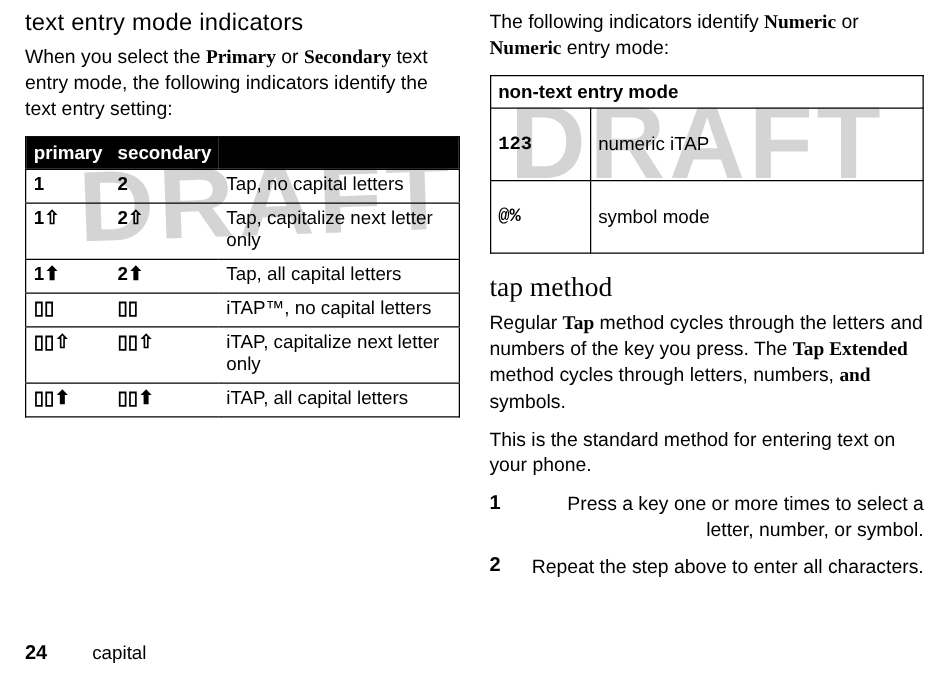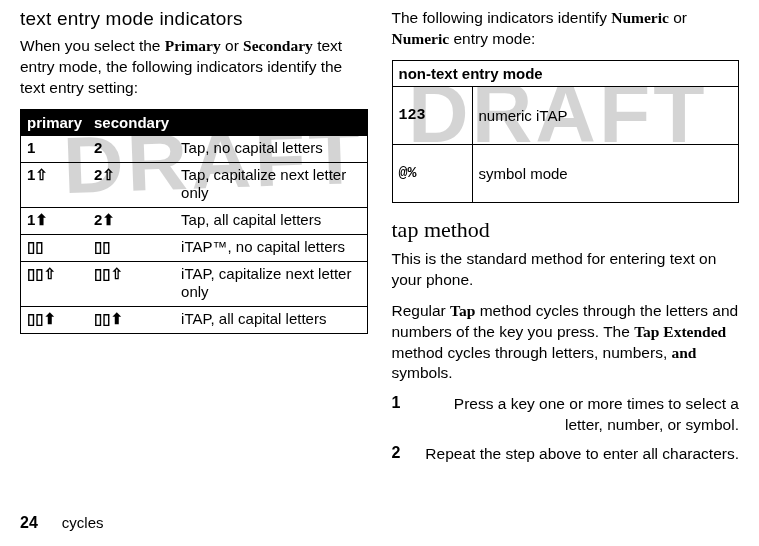--- a/index.html
+++ b/index.html
@@ -114,21 +114,21 @@
       line-height: 1.35;
       text-align: right;
     }
     .footer {
       position: absolute;
       bottom: 14px;
       left: 20px;
       font-size: 15px;
       display: flex;
       align-items: baseline;
-      gap: 24px;
+      gap: 36px;
     }
     .pagenum {
       font-weight: 700;
       font-size: 16px;
     }
     .drafttext {
       position: absolute;
       top: 115px;
       left: 70px;
       font-size: 80px;
@@ -224,32 +224,32 @@
             <td>numeric iTAP</td>
           </tr>
           <tr>
             <td class="monoicon" style="width: 80px;">@%</td>
             <td>symbol mode</td>
           </tr>
         </tbody>
     </table>
 
     <div class="heading2">tap method</div>
+    <p id="para2"><span>Regular </span><span class="t-bold">Tap</span><span> method cycles through the letters and numbers of the key you press. The </span><span class="t-bold">Tap Extended</span><span> method cycles through letters, numbers, </span><span class="t-bold">and</span><span> symbols.</span></p>
     <p>This is the standard method for entering text on your phone.</p>
-    <p id="para2"><span>Regular </span><span class="t-bold">Tap</span><span> method cycles through the letters and numbers of the key you press. The </span><span class="t-bold">Tap Extended</span><span> method cycles through letters, numbers, </span><span class="t-bold">and</span><span> symbols.</span></p>
 
     <div id="steps">
         <div class="step">
           <div class="stepnum">1</div>
           <div class="steptext">Press a key one or more times to select a letter, number, or symbol.</div>
         </div>
         <div class="step">
           <div class="stepnum">2</div>
           <div class="steptext">Repeat the step above to enter all characters.</div>
         </div>
       </div>
   </div>
 </div>
 
 <div class="footer">
   <span class="pagenum">24</span>
-  <span>cycles</span>
+  <span>capital</span>
 </div>
 
 </body></html>

